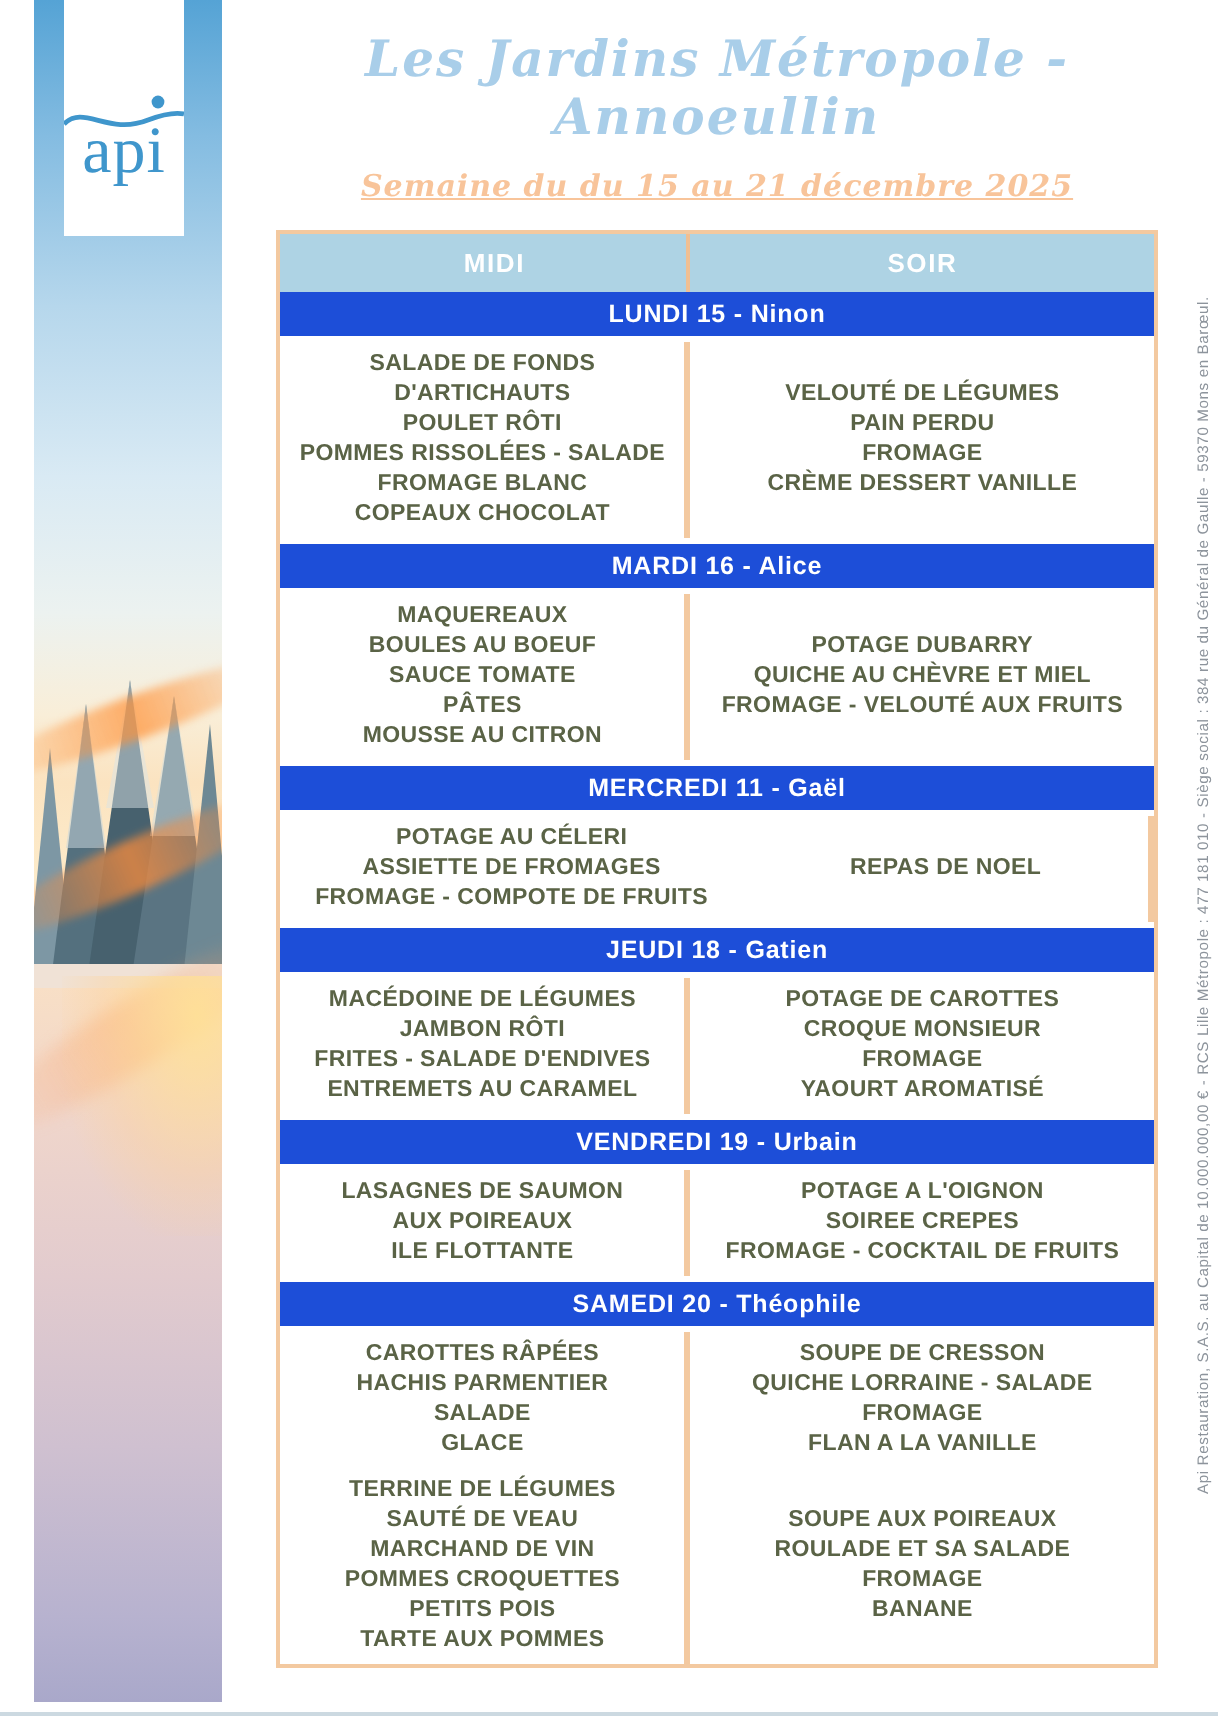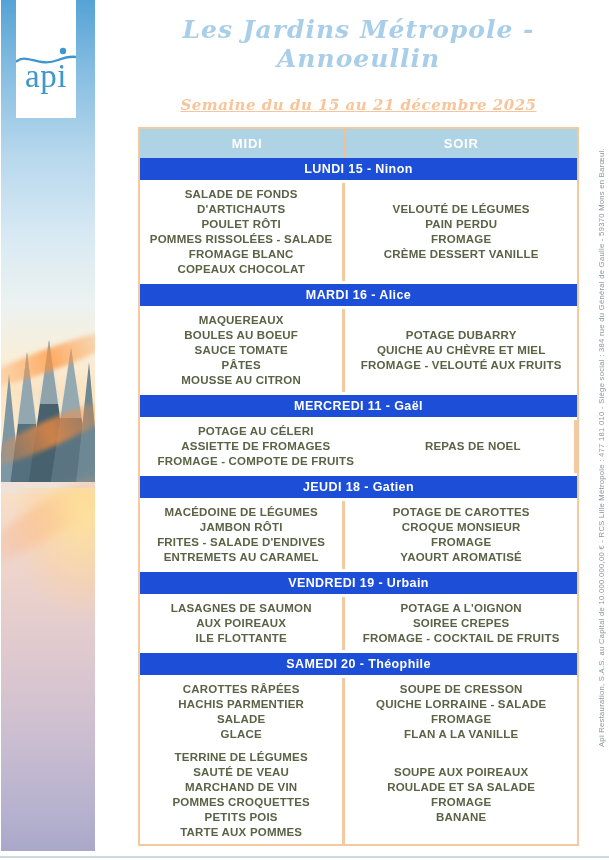--- a/index.html
+++ b/index.html
@@ -3,21 +3,21 @@
 <meta charset="utf-8">
 <style>
   html,body { margin:0; padding:0; background:#fff; }
   .page {
     position:relative; width:609px; height:860px; background:#ffffff;
     overflow:hidden; font-family:"Liberation Sans", sans-serif;
   }
 
   
   .sidebar {
-    position:absolute; left:1px; top:0; width:94px; height:851px;
+    position:absolute; left:17px; top:0; width:94px; height:851px;
     background:linear-gradient(180deg,
       #55a3d5 0%, #84bce1 8%, #b6d7ec 18%, #d9eaf4 28%, #ecf2f0 36%,
       #f9eed8 42%, #fbe3c0 46%, #fdeccb 52%, #f8dfc6 58%, #efd5cb 66%,
       #e2cbce 75%, #cfc0d0 85%, #b7b2cf 95%, #a9a8ca 100%);
     overflow:hidden;
   }
   .trees { position:absolute; left:0; top:334px; width:94px; height:160px; }
   .beam { position:absolute; border-radius:50%; filter:blur(2px); }
   .beam-a { left:-30px; top:348px; width:160px; height:22px; transform:rotate(-20deg);
     background:linear-gradient(90deg, rgba(255,140,60,0), rgba(255,145,55,.7), rgba(255,140,60,0)); }
@@ -42,21 +42,21 @@
     font-size:7.6px; color:#8d949c; letter-spacing:0.3px; text-align:center; white-space:nowrap;
   }
 
   
   .main { position:absolute; left:138px; top:0; width:441px; }
   .title {
     margin-top:15px; text-align:center; font-size:25px; font-style:italic; font-weight:bold;
     color:#a9cee9; letter-spacing:1px; font-family:"DejaVu Serif", cursive;
   }
   .subtitle {
-    margin-top:23px; text-align:center; font-size:15px; font-style:italic; font-weight:bold;
+    margin-top:11px; text-align:center; font-size:15px; font-style:italic; font-weight:bold;
     color:#f8c49a; text-decoration:underline; letter-spacing:0.5px; font-family:"DejaVu Serif", cursive;
   }
 
   
   .menu-table { margin-top:13px; border:2px solid #f3c9a0; }
   .header-row { display:flex; background:#aed3e4; }
   .th { box-sizing:border-box; height:29px; display:flex; align-items:center; justify-content:center;
         color:#ffffff; font-weight:bold; font-size:13px; letter-spacing:0.8px; }
   .th-midi { width:47%; border-right:2px solid #f0bf92;padding-left:11px; }
   .th-soir { width:53%; }

